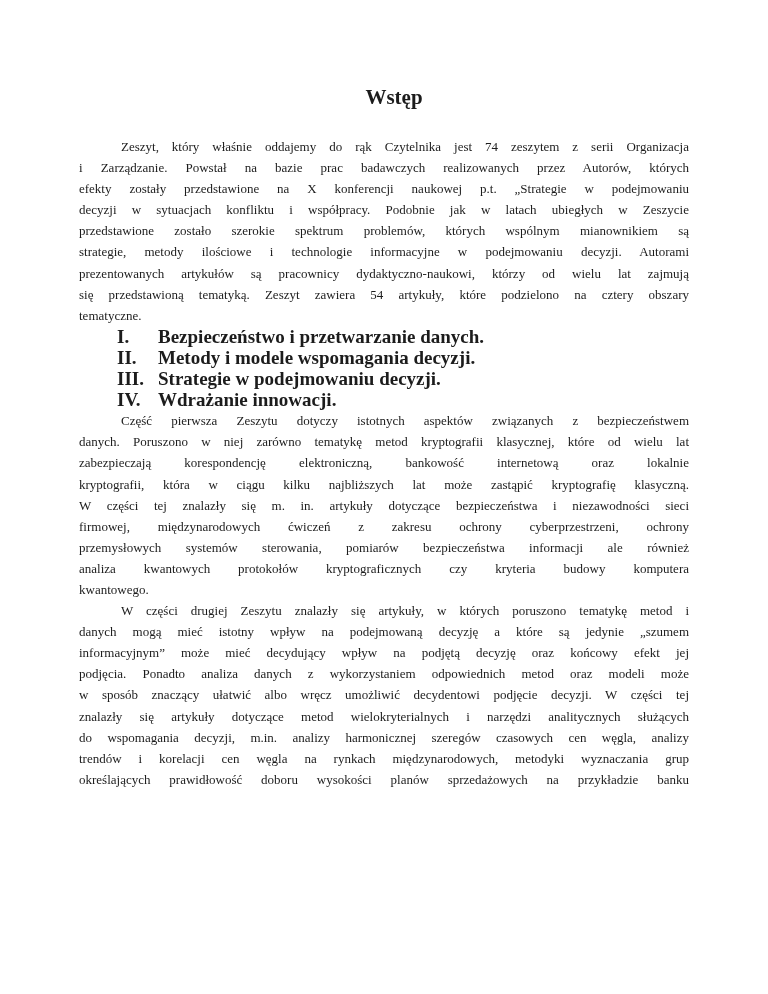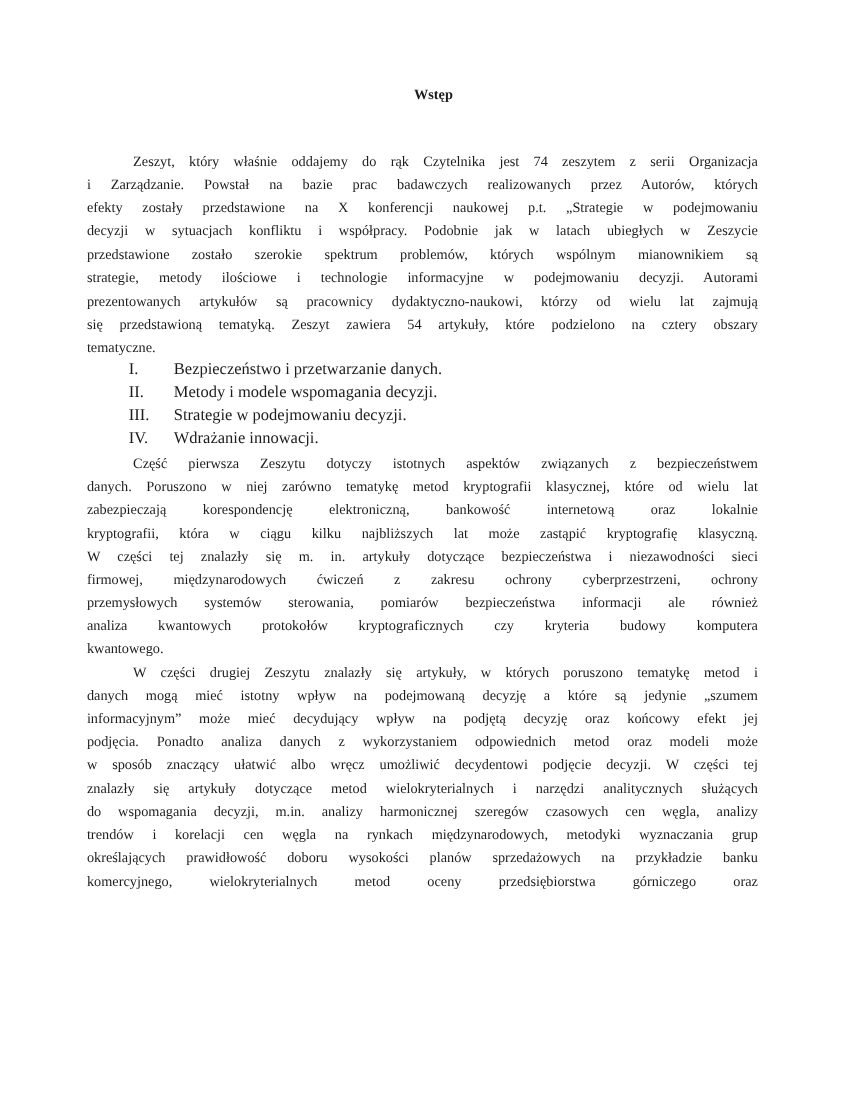--- a/index.html
+++ b/index.html
@@ -11,28 +11,28 @@
     position: relative;
     width: 768px;
     height: 994px;
     background: #ffffff;
     color: #1c1c1c;
     font-family: "Liberation Serif", "DejaVu Serif", serif;
     overflow: hidden;
   }
   .title {
     position: absolute;
-    top: 76px;
+    top: 88px;
     left: 79px;
     width: 610px;
     margin: 0;
     padding-left: 20px;
     box-sizing: border-box;
     text-align: center;
-    font-size: 13px;
+    font-size: 21px;
     line-height: 19px;
     font-weight: bold;
   }
   .doc-body {
     position: absolute;
     top: 136px;
     left: 79px;
     width: 610px;
   }
   .para {
@@ -47,24 +47,25 @@
     text-align-last: justify;
   }
   .line.fi {
     text-indent: 42px;
   }
   .line.nat {
     text-align: center;
     text-align-last: left;
   }
   .list-line {
-    font-size: 15px;
+    font-size: 19px;
     line-height: 21.1px;
     height: 21.1px;
     overflow: hidden;
+    font-weight: bold;
   }
   .list-line .num {
     display: inline-block;
     margin-left: 38px;
     width: 41px;
   }
 </style>
 </head>
 <body>
 
@@ -100,16 +101,15 @@
       <div class="para">
         <div class="line fi">W części drugiej Zeszytu znalazły się artykuły, w których poruszono tematykę metod i</div>
         <div class="line">danych mogą mieć istotny wpływ na podejmowaną decyzję a które są jedynie „szumem</div>
         <div class="line">informacyjnym” może mieć decydujący wpływ na podjętą decyzję oraz końcowy efekt jej</div>
         <div class="line">podjęcia. Ponadto analiza danych z wykorzystaniem odpowiednich metod oraz modeli może</div>
         <div class="line">w sposób znaczący ułatwić albo wręcz umożliwić decydentowi podjęcie decyzji. W części tej</div>
         <div class="line">znalazły się artykuły dotyczące metod wielokryterialnych i narzędzi analitycznych służących</div>
         <div class="line">do wspomagania decyzji, m.in. analizy harmonicznej szeregów czasowych cen węgla, analizy</div>
         <div class="line">trendów i korelacji cen węgla na rynkach międzynarodowych, metodyki wyznaczania grup</div>
         <div class="line">określających prawidłowość doboru wysokości planów sprzedażowych na przykładzie banku</div>
-        <div class="line">komercyjnego, wielokryterialnych metod oceny przedsiębiorstwa górniczego oraz</div>
       </div>
     </div>
 </div>
 
 </body></html>

